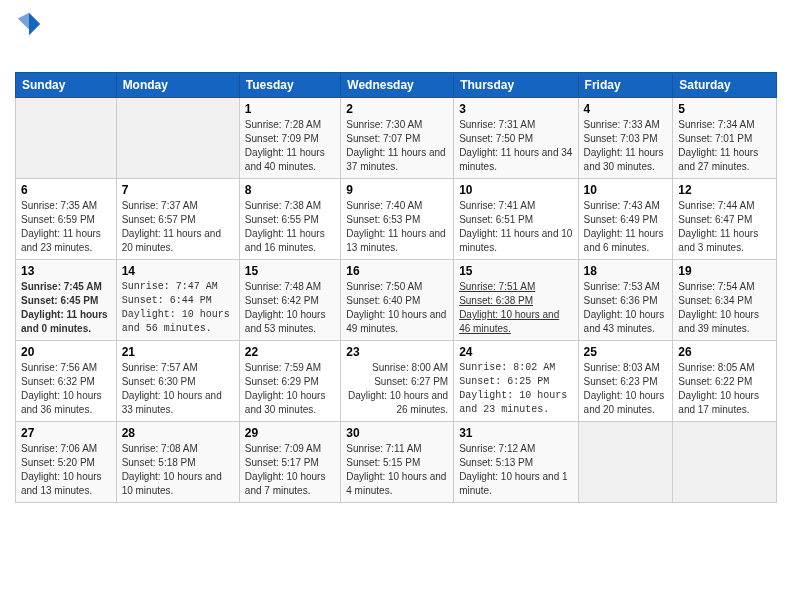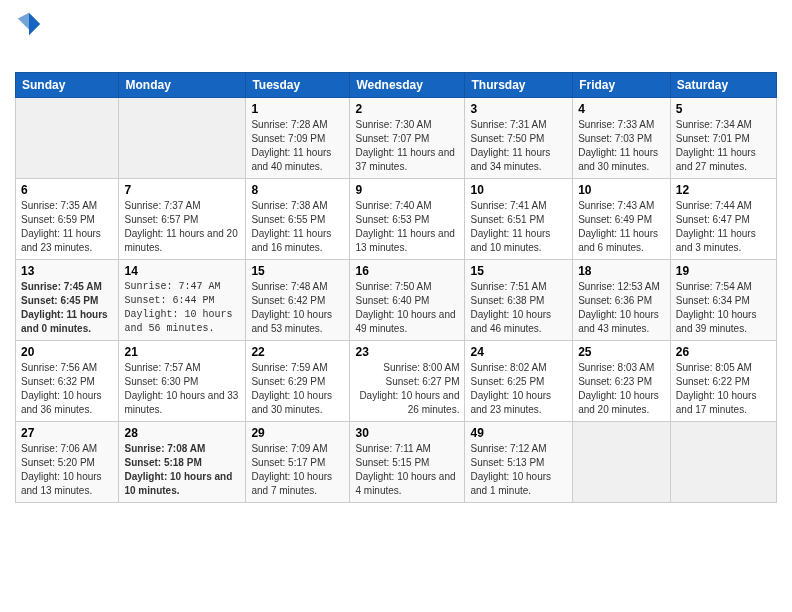--- a/index.html
+++ b/index.html
@@ -228,27 +228,27 @@
 Daylight: 10 hours and 53 minutes.</div>
           </td>
           <td>
             <span class="day-num">16</span>
             <div class="day-info" style="white-space: pre-line;">Sunrise: 7:50 AM
 Sunset: 6:40 PM
 Daylight: 10 hours and 49 minutes.</div>
           </td>
           <td>
             <span class="day-num">15</span>
-            <div class="day-info" style="white-space: pre-line;">Sunrise: 7:51 AM
+            <div class="day-info" style="white-space: pre-line; text-decoration: underline;">Sunrise: 7:51 AM
 Sunset: 6:38 PM
 Daylight: 10 hours and 46 minutes.</div>
           </td>
           <td>
             <span class="day-num">18</span>
-            <div class="day-info" style="white-space: pre-line;">Sunrise: 12:53 AM
+            <div class="day-info" style="white-space: pre-line;">Sunrise: 7:53 AM
 Sunset: 6:36 PM
 Daylight: 10 hours and 43 minutes.</div>
           </td>
           <td>
             <span class="day-num">19</span>
             <div class="day-info" style="white-space: pre-line;">Sunrise: 7:54 AM
 Sunset: 6:34 PM
 Daylight: 10 hours and 39 minutes.</div>
           </td>
         </tr>
@@ -272,21 +272,21 @@
 Daylight: 10 hours and 30 minutes.</div>
           </td>
           <td>
             <span class="day-num">23</span>
             <div class="day-info" style="white-space: pre-line; text-align: right;">Sunrise: 8:00 AM
 Sunset: 6:27 PM
 Daylight: 10 hours and 26 minutes.</div>
           </td>
           <td>
             <span class="day-num">24</span>
-            <div class="day-info" style="white-space: pre-line;">Sunrise: 8:02 AM
+            <div class="day-info" style="white-space: pre-line; font-family: Liberation Mono, monospace;">Sunrise: 8:02 AM
 Sunset: 6:25 PM
 Daylight: 10 hours and 23 minutes.</div>
           </td>
           <td>
             <span class="day-num">25</span>
             <div class="day-info" style="white-space: pre-line;">Sunrise: 8:03 AM
 Sunset: 6:23 PM
 Daylight: 10 hours and 20 minutes.</div>
           </td>
           <td>
@@ -298,38 +298,38 @@
         </tr>
         <tr>
           <td>
             <span class="day-num">27</span>
             <div class="day-info" style="white-space: pre-line;">Sunrise: 7:06 AM
 Sunset: 5:20 PM
 Daylight: 10 hours and 13 minutes.</div>
           </td>
           <td>
             <span class="day-num">28</span>
-            <div class="day-info" style="white-space: pre-line; font-weight: bold;">Sunrise: 7:08 AM
+            <div class="day-info" style="white-space: pre-line;">Sunrise: 7:08 AM
 Sunset: 5:18 PM
 Daylight: 10 hours and 10 minutes.</div>
           </td>
           <td>
             <span class="day-num">29</span>
             <div class="day-info" style="white-space: pre-line;">Sunrise: 7:09 AM
 Sunset: 5:17 PM
 Daylight: 10 hours and 7 minutes.</div>
           </td>
           <td>
             <span class="day-num">30</span>
             <div class="day-info" style="white-space: pre-line;">Sunrise: 7:11 AM
 Sunset: 5:15 PM
 Daylight: 10 hours and 4 minutes.</div>
           </td>
           <td>
-            <span class="day-num">49</span>
+            <span class="day-num">31</span>
             <div class="day-info" style="white-space: pre-line;">Sunrise: 7:12 AM
 Sunset: 5:13 PM
 Daylight: 10 hours and 1 minute.</div>
           </td>
           <td class="empty-cell"></td>
           <td class="empty-cell"></td>
         </tr>
       </tbody>
   </table>
 </div>

